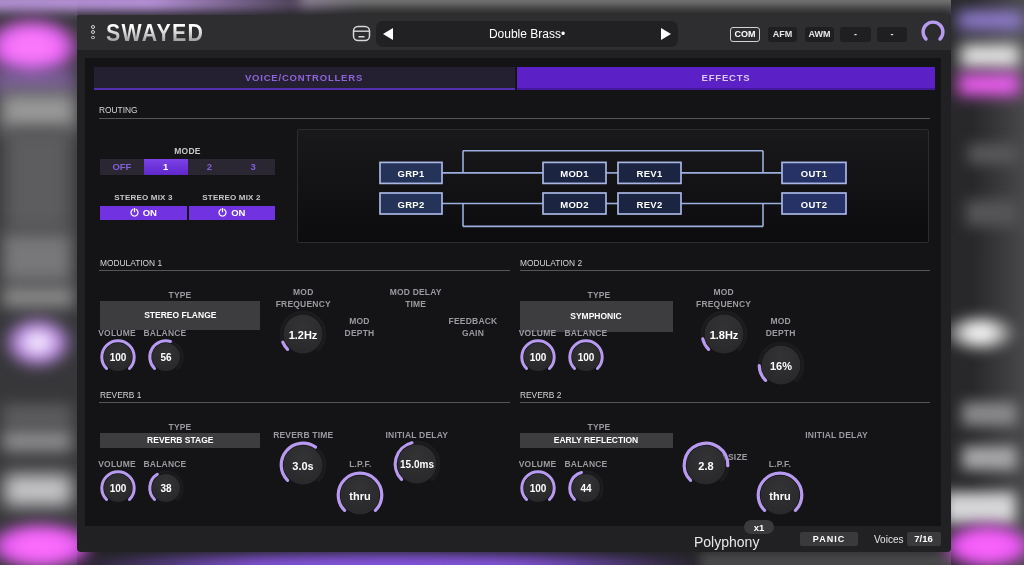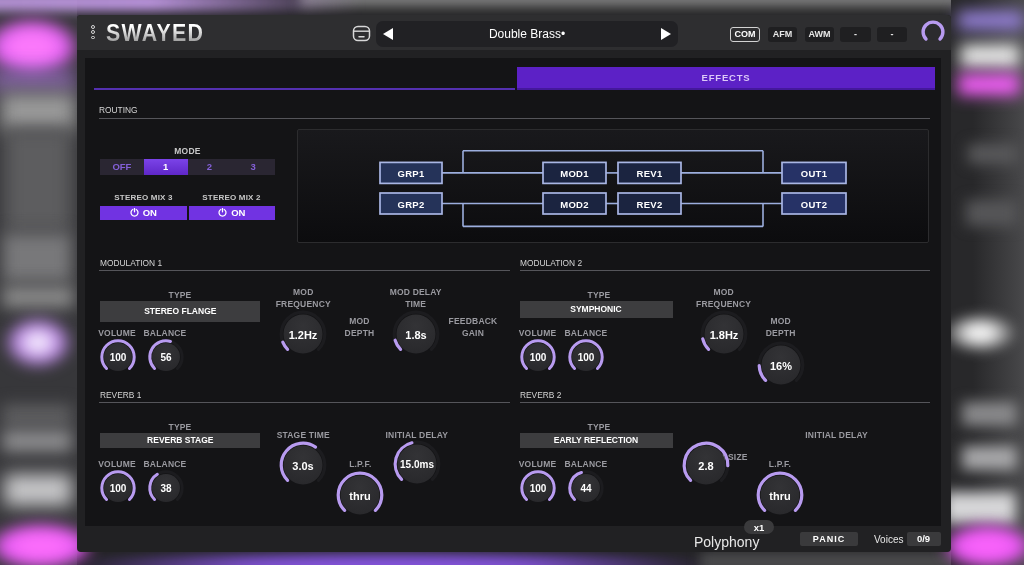--- a/index.html
+++ b/index.html
@@ -74,20 +74,21 @@
   
   <svg class="b" style="left:919px;top:17.5px" width="28" height="28" viewBox="0 0 28 28">
       <circle cx="14" cy="14" r="8" fill="#2b2b2e"></circle>
       <path d="M 7.00 21.00 A 9.90 9.90 0 1 1 21.00 21.00" fill="none" stroke="#b89bf0" stroke-width="3.4" stroke-linecap="round"></path>
     </svg>
 
   
   <div class="b" style="left:85px;top:58px;width:856px;height:468px;background:#141416"></div>
 
   
+  <div class="b" style="left:93.5px;top:66.5px;width:421px;height:21px;background:#252031;color:#8d65d8;font-size:9.5px;font-weight:bold;letter-spacing:0.8px;display:flex;align-items:center;justify-content:center">VOICE/CONTROLLERS</div>
   <div class="b" style="left:93.5px;top:87.5px;width:421px;height:2.7px;background:#5430b0"></div>
   <div class="b" style="left:517px;top:66.5px;width:418px;height:21px;background:#5c21c6;color:#dcc8f8;font-size:9.5px;font-weight:bold;letter-spacing:0.8px;display:flex;align-items:center;justify-content:center">EFFECTS</div>
   <div class="b" style="left:517px;top:87.5px;width:418px;height:2.7px;background:#44189c"></div>
 
   
   <div class="seclbl" style="left:99px;top:103.5px">ROUTING</div>
   <div class="secline" style="left:99px;top:117.5px;width:831px"></div>
   <div class="seclbl" style="left:100px;top:257px">MODULATION 1</div>
   <div class="secline" style="left:99px;top:270px;width:411px"></div>
   <div class="seclbl" style="left:520px;top:257px">MODULATION 2</div>
@@ -143,41 +144,41 @@
 <text x="352.5" y="43.9" text-anchor="middle" dominant-baseline="central" dy="0.5" font-family="Liberation Sans, sans-serif" font-size="9.5" font-weight="bold" letter-spacing="0.3" fill="#ffffff">REV1</text>
 <rect x="321.0" y="64.0" width="63" height="21" fill="#1b2440" stroke="#a9b6e4" stroke-width="1.7"></rect>
 <text x="352.5" y="74.5" text-anchor="middle" dominant-baseline="central" dy="0.5" font-family="Liberation Sans, sans-serif" font-size="9.5" font-weight="bold" letter-spacing="0.3" fill="#ffffff">REV2</text>
 <rect x="485.0" y="33.4" width="64" height="21" fill="#263266" stroke="#a9b6e4" stroke-width="1.7"></rect>
 <text x="517.0" y="43.9" text-anchor="middle" dominant-baseline="central" dy="0.5" font-family="Liberation Sans, sans-serif" font-size="9.5" font-weight="bold" letter-spacing="0.3" fill="#ffffff">OUT1</text>
 <rect x="485.0" y="64.0" width="64" height="21" fill="#263266" stroke="#a9b6e4" stroke-width="1.7"></rect>
 <text x="517.0" y="74.5" text-anchor="middle" dominant-baseline="central" dy="0.5" font-family="Liberation Sans, sans-serif" font-size="9.5" font-weight="bold" letter-spacing="0.3" fill="#ffffff">OUT2</text>
   </svg>
 
   
-  <div class="typebox" style="left:100.3px;top:300.8px;width:160px;height:21px">STEREO FLANGE</div>
-  <div class="typebox" style="left:519.5px;top:300.8px;width:153px;height:17px">SYMPHONIC</div>
+  <div class="typebox" style="left:100.3px;top:300.8px;width:160px;height:29px">STEREO FLANGE</div>
+  <div class="typebox" style="left:519.5px;top:300.8px;width:153px;height:31px">SYMPHONIC</div>
   <div class="typebox" style="left:100.3px;top:432.6px;width:160px;height:15.5px">REVERB STAGE</div>
   <div class="typebox" style="left:519.5px;top:432.6px;width:153px;height:15.5px">EARLY REFLECTION</div>
 
   
 <div class="klbl" style="left:72.0px;top:328.0px;width:90px">VOLUME</div>
 <div class="klbl" style="left:120.0px;top:328.0px;width:90px">BALANCE</div>
 <div class="klbl" style="left:492.5px;top:328.0px;width:90px">VOLUME</div>
 <div class="klbl" style="left:541.0px;top:328.0px;width:90px">BALANCE</div>
 <div class="klbl" style="left:72.0px;top:459.0px;width:90px">VOLUME</div>
 <div class="klbl" style="left:120.0px;top:459.0px;width:90px">BALANCE</div>
 <div class="klbl" style="left:492.5px;top:459.0px;width:90px">VOLUME</div>
 <div class="klbl" style="left:541.0px;top:459.0px;width:90px">BALANCE</div>
 <div class="klbl" style="left:258.3px;top:287.0px;width:90px">MOD<br>FREQUENCY</div>
 <div class="klbl" style="left:314.5px;top:316.0px;width:90px">MOD<br>DEPTH</div>
 <div class="klbl" style="left:370.7px;top:287.0px;width:90px">MOD DELAY<br>TIME</div>
 <div class="klbl" style="left:428.0px;top:316.0px;width:90px">FEEDBACK<br>GAIN</div>
 <div class="klbl" style="left:678.6px;top:287.0px;width:90px">MOD<br>FREQUENCY</div>
 <div class="klbl" style="left:735.7px;top:316.0px;width:90px">MOD<br>DEPTH</div>
-<div class="klbl" style="left:248.3px;top:430.0px;width:110px">STAGE TIME</div>
+<div class="klbl" style="left:248.3px;top:430.0px;width:110px">REVERB TIME</div>
 <div class="klbl" style="left:315.3px;top:459.0px;width:90px">L.P.F.</div>
 <div class="klbl" style="left:361.8px;top:430.0px;width:110px">INITIAL DELAY</div>
 <div class="klbl" style="left:667.9px;top:452px;width:110px">ROOM SIZE</div>
 <div class="klbl" style="left:734.9px;top:459.0px;width:90px">L.P.F.</div>
 <div class="klbl" style="left:781.6px;top:430.0px;width:110px">INITIAL DELAY</div>
 <div class="klbl" style="left:135.0px;top:290.0px;width:90px">TYPE</div>
 <div class="klbl" style="left:554.0px;top:290.0px;width:90px">TYPE</div>
 <div class="klbl" style="left:135.0px;top:421.5px;width:90px">TYPE</div>
 <div class="klbl" style="left:554.0px;top:421.5px;width:90px">TYPE</div>
   
@@ -245,27 +246,20 @@
 <path d="M 11.54 34.46 A 16.20 16.20 0 0 1 18.48 7.44" fill="none" stroke="#b89bf0" stroke-width="3.0" stroke-linecap="round"></path>
 <text x="23.0" y="23.0" text-anchor="middle" dominant-baseline="central" dy="0.5" font-family="Liberation Sans, sans-serif" font-size="10" font-weight="bold" fill="#ffffff">44</text>
 </svg></div>
 <div class="knob" style="left:274.3px;top:304.5px;width:58px;height:58px">
 <svg width="58" height="58" viewBox="0 0 58 58">
 <path d="M 13.59 44.41 A 21.80 21.80 0 1 1 44.41 44.41" fill="none" stroke="#1c1c1f" stroke-width="3.2" stroke-linecap="round"></path>
 <circle cx="29.0" cy="29.0" r="19.5" fill="url(#kf)"></circle>
 <path d="M 13.59 44.41 A 21.80 21.80 0 0 1 8.79 37.18" fill="none" stroke="#b89bf0" stroke-width="3.2" stroke-linecap="round"></path>
 <text x="29.0" y="29.0" text-anchor="middle" dominant-baseline="central" dy="0.5" font-family="Liberation Sans, sans-serif" font-size="11" font-weight="bold" fill="#ffffff">1.2Hz</text>
 </svg></div>
-<div class="knob" style="left:386.7px;top:304.5px;width:58px;height:58px">
-<svg width="58" height="58" viewBox="0 0 58 58">
-<path d="M 13.59 44.41 A 21.80 21.80 0 1 1 44.41 44.41" fill="none" stroke="#1c1c1f" stroke-width="3.2" stroke-linecap="round"></path>
-<circle cx="29.0" cy="29.0" r="19.5" fill="url(#kf)"></circle>
-<path d="M 13.59 44.41 A 21.80 21.80 0 0 1 8.11 35.25" fill="none" stroke="#b89bf0" stroke-width="3.2" stroke-linecap="round"></path>
-<text x="29.0" y="29.0" text-anchor="middle" dominant-baseline="central" dy="0.5" font-family="Liberation Sans, sans-serif" font-size="11" font-weight="bold" fill="#ffffff">1.8s</text>
-</svg></div>
 <div class="knob" style="left:694.6px;top:305.0px;width:58px;height:58px">
 <svg width="58" height="58" viewBox="0 0 58 58">
 <path d="M 13.59 44.41 A 21.80 21.80 0 1 1 44.41 44.41" fill="none" stroke="#1c1c1f" stroke-width="3.2" stroke-linecap="round"></path>
 <circle cx="29.0" cy="29.0" r="19.5" fill="url(#kf)"></circle>
 <path d="M 13.59 44.41 A 21.80 21.80 0 0 1 7.73 33.76" fill="none" stroke="#b89bf0" stroke-width="3.2" stroke-linecap="round"></path>
 <text x="29.0" y="29.0" text-anchor="middle" dominant-baseline="central" dy="0.5" font-family="Liberation Sans, sans-serif" font-size="11" font-weight="bold" fill="#ffffff">1.8Hz</text>
 </svg></div>
 <div class="knob" style="left:751.7px;top:336.0px;width:58px;height:58px">
 <svg width="58" height="58" viewBox="0 0 58 58">
 <path d="M 13.59 44.41 A 21.80 21.80 0 1 1 44.41 44.41" fill="none" stroke="#1c1c1f" stroke-width="3.2" stroke-linecap="round"></path>
@@ -307,13 +301,13 @@
 <circle cx="29.0" cy="29.0" r="19.5" fill="url(#kf)"></circle>
 <path d="M 13.59 44.41 A 21.80 21.80 0 1 1 44.41 44.41" fill="none" stroke="#b89bf0" stroke-width="3.2" stroke-linecap="round"></path>
 <text x="29.0" y="29.0" text-anchor="middle" dominant-baseline="central" dy="0.5" font-family="Liberation Sans, sans-serif" font-size="11" font-weight="bold" fill="#ffffff">thru</text>
 </svg></div>
 
   
   <div class="b" style="left:694px;top:534px;color:#e8e8e8;font-size:14px">Polyphony</div>
   <div class="b" style="left:744px;top:520px;width:30px;height:14px;background:#3a3a3c;border-radius:7px;color:#fff;font-size:9.5px;font-weight:bold;display:flex;align-items:center;justify-content:center">x1</div>
   <div class="b" style="left:800px;top:531.5px;width:58px;height:14px;background:#3a3a3c;border-radius:2px;color:#fff;font-size:9px;font-weight:bold;letter-spacing:1px;display:flex;align-items:center;justify-content:center">PANIC</div>
   <div class="b" style="left:874px;top:534px;color:#e8e8e8;font-size:10px">Voices</div>
-  <div class="b" style="left:906.5px;top:531.5px;width:34px;height:14px;background:#3a3a3c;border-radius:2px;color:#fff;font-size:9.5px;font-weight:bold;display:flex;align-items:center;justify-content:center">0/9</div>
+  <div class="b" style="left:906.5px;top:531.5px;width:34px;height:14px;background:#3a3a3c;border-radius:2px;color:#fff;font-size:9.5px;font-weight:bold;display:flex;align-items:center;justify-content:center">7/16</div>
 </div>
 </body></html>

